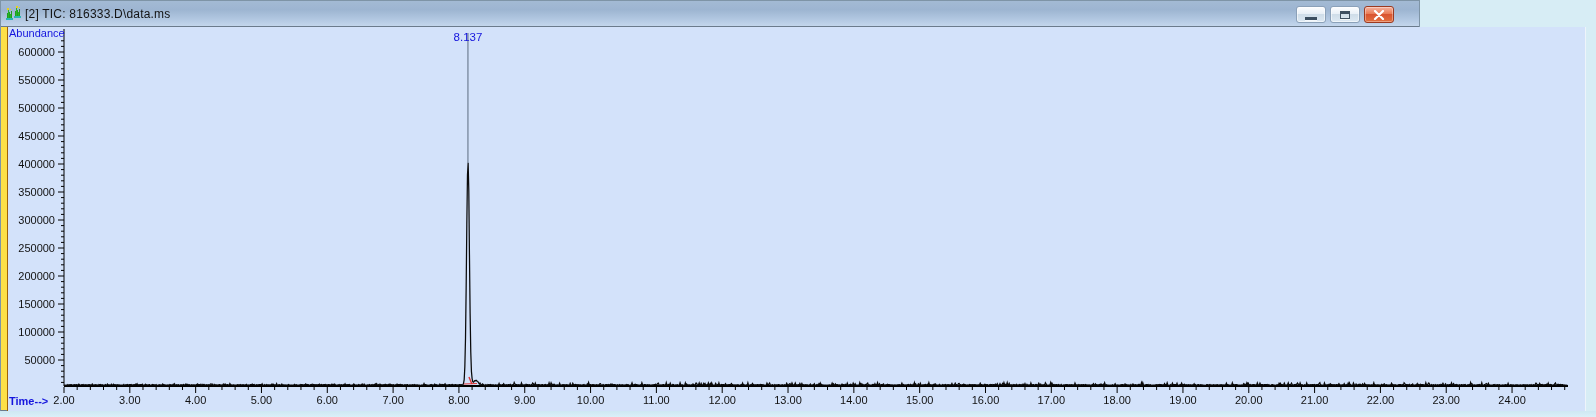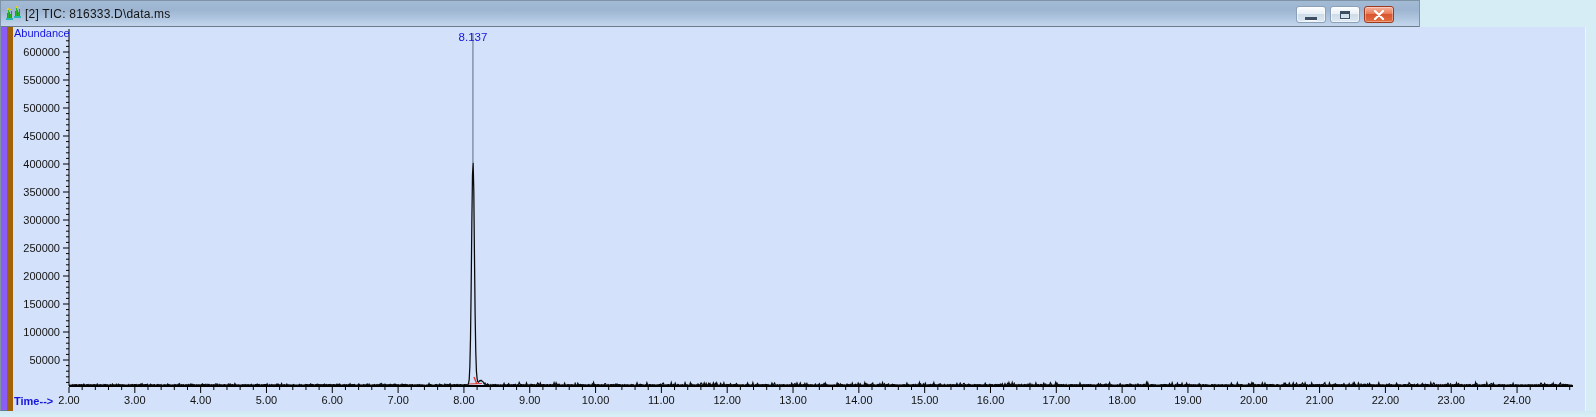--- a/index.html
+++ b/index.html
@@ -4,21 +4,21 @@
 <style>
   html,body{margin:0;padding:0;}
   body{
     width:1596px;height:417px;overflow:hidden;position:relative;
     background:#d7edf5;
     font-family:"Liberation Sans", sans-serif;
   }
   .frame{
     position:absolute;left:0;top:0;width:1420px;height:411px;
     box-sizing:border-box;
-    background:#8b5cf6;
+    background:#fde047;
     border:1px solid #7e94a6;
     border-bottom:1px solid #6b7b8c;
   }
   .titlebar{
     position:absolute;left:0;top:0;right:0;height:26px;
     box-sizing:border-box;
     background:linear-gradient(180deg,#a3bad4 0%,#9db5d1 35%,#b0c6e0 70%,#c3d6ec 100%);
     border-bottom:1px solid #6b7b8c;
     display:flex;align-items:center;
   }
@@ -45,21 +45,21 @@
   }
   .glyph-min{width:12px;height:3px;background:#3c4e60;margin-top:7px;
     box-shadow:0 1px 0 rgba(255,255,255,0.7);}
   .glyph-restore{width:10px;height:8px;box-sizing:border-box;
     border:1px solid #3c4e60;border-top:3px solid #3c4e60;
     box-shadow:0 1px 0 rgba(255,255,255,0.6);}
   .content{
     position:absolute;left:6px;top:26px;width:1579px;height:384px;
     box-sizing:border-box;
     background:#d3e2fa;
-    border-left:6px solid #a16207;
+    border-left:1px solid #a16207;
     border-right:1px solid #eef4fa;
   }
   .axis-title{
     position:absolute;font-size:11px;color:#1414dd;white-space:nowrap;z-index:3;
   }
   .ylab{left:1px;top:0px;}
   .xlab{left:1px;top:368px;font-weight:bold;}
   #plot{position:absolute;left:0;top:0;}
   .bottomstrip{
     position:absolute;left:0;top:411px;width:1596px;height:6px;

